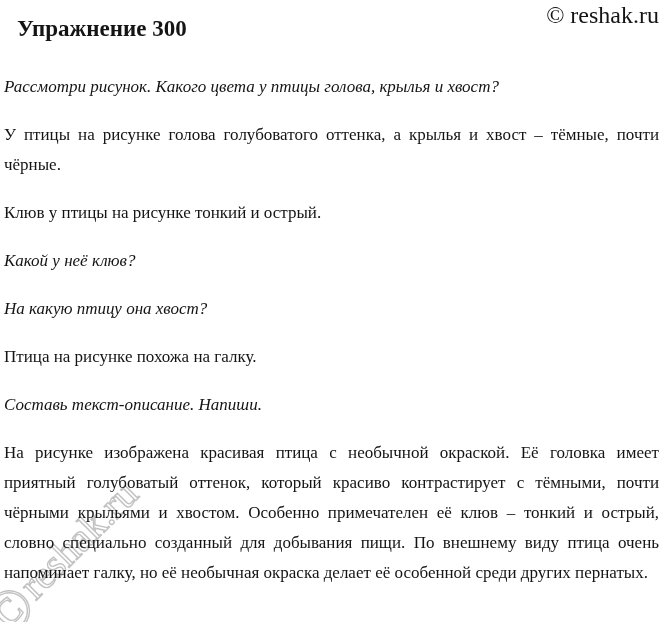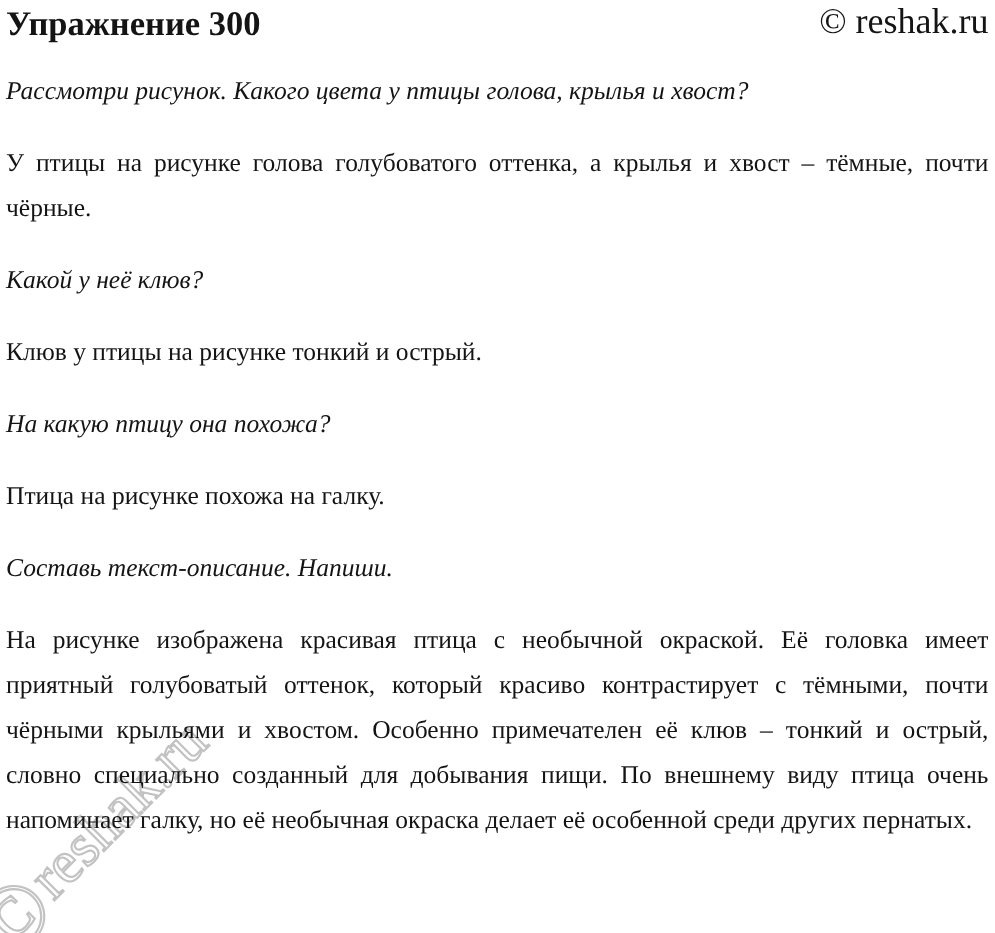--- a/index.html
+++ b/index.html
@@ -21,21 +21,21 @@
   
   .header {
     position: relative;
     z-index: 2;
     display: flex;
     justify-content: space-between;
     align-items: flex-start;
     margin-bottom: 16px;
   }
   .title {
-    margin: 0;
+    margin: 13px;
     font-size: 23px;
     line-height: 28px;
     font-weight: bold;
     text-align: right;
   }
   .copyright {
     font-size: 24px;
     line-height: 26px;
     font-weight: normal;
   }
@@ -91,21 +91,21 @@
   </div>
 
   <header class="header">
     <h1 class="title">Упражнение 300</h1>
     <span class="copyright">© reshak.ru</span>
   </header>
 
   <main class="content">
     <p class="para question">Рассмотри рисунок. Какого цвета у птицы голова, крылья и хвост?</p>
     <p class="para answer">У птицы на рисунке голова голубоватого оттенка, а крылья и хвост –&nbsp;тёмные, почти чёрные.</p>
+    <p class="para answer">Клюв у птицы на рисунке тонкий и острый.</p>
     <p class="para question">Какой у неё клюв?</p>
-    <p class="para answer">Клюв у птицы на рисунке тонкий и острый.</p>
-    <p class="para question">На какую птицу она похожа?</p>
+    <p class="para question">На какую птицу она хвост?</p>
     <p class="para answer">Птица на рисунке похожа на галку.</p>
     <p class="para question">Составь текст-описание. Напиши.</p>
     <p class="para answer final">На рисунке изображена красивая птица с необычной окраской. Её головка имеет приятный голубоватый оттенок, который красиво контрастирует с тёмными, почти чёрными крыльями и хвостом. Особенно примечателен её клюв – тонкий и острый, словно специально созданный для добывания пищи. По внешнему виду птица очень напоминает галку, но её необычная окраска делает её особенной среди других пернатых.</p>
   </main>
 
 </div>
 
 </body></html>

